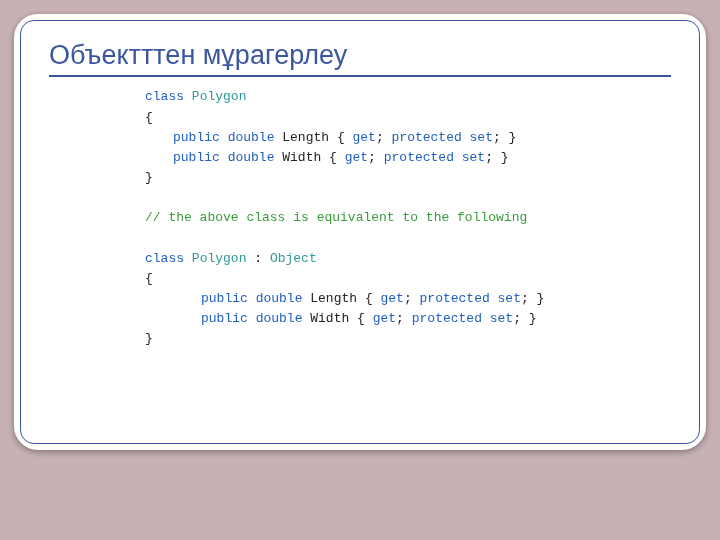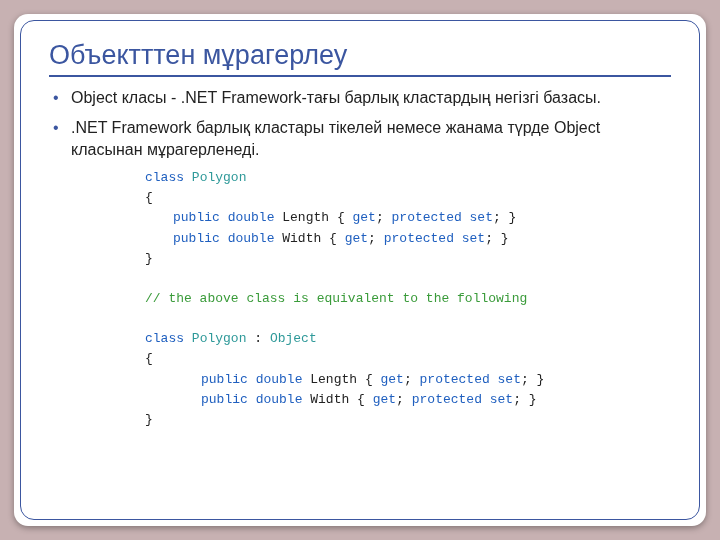--- a/index.html
+++ b/index.html
@@ -1,17 +1,17 @@
 <!DOCTYPE html>
 <html><head>
 <meta charset="utf-8">
 <style>
   html,body{margin:0;padding:0;width:720px;height:540px;background:#fff;font-family:Arial,"Helvetica Neue",Helvetica,sans-serif;overflow:hidden}
   .stage{position:relative;width:720px;height:540px;background:#c7b1b2}
-  .slide{position:absolute;left:14px;top:14px;width:692px;height:512px;background:#fff;border-radius:14px;box-shadow:0 2px 6px rgba(0,0,0,0.35)}
+  .slide{position:absolute;left:14px;top:14px;width:692px;height:436px;background:#fff;border-radius:24px;box-shadow:0 2px 6px rgba(0,0,0,0.35)}
   .inner{position:absolute;left:6px;top:6px;right:6px;bottom:6px;border:1.5px solid #3b56a0;border-radius:14px;padding:18px 28px 20px 28px;box-sizing:border-box}
   .title{color:#3b56a0;font-size:27px;font-weight:400;margin:0 0 4px 0;line-height:1.2}
   .hr{border:none;border-top:2px solid #3b56a0;margin:4px 0 10px 0}
   ul.bullets{margin:0;padding:0 0 0 18px;list-style:none}
   ul.bullets li{position:relative;font-size:16px;color:#222;line-height:1.35;margin-bottom:8px;padding-left:4px}
   ul.bullets li::before{content:"•";position:absolute;left:-14px;top:0;color:#3b56a0;font-size:16px}
   .codewrap{margin:0 auto 0 auto;width:430px;background:#fff}
   .code{font-family:Consolas,"Courier New",monospace;font-size:13px;line-height:1.55;color:#222;white-space:pre}
   .kw{color:#1f5fbf}
   .typ{color:#2e9999}
@@ -20,24 +20,20 @@
   .ind2{padding-left:56px;display:inline-block}
 </style>
 </head>
 <body>
 
 <div class="stage">
   <div class="slide">
     <div class="inner">
       <h1 class="title">Объектттен мұрагерлеу</h1>
       <hr class="hr">
-      <ul class="bullets">
-        <li>Object класы - .NET Framework-тағы барлық кластардың негізгі базасы.</li>
-        <li>.NET Framework барлық кластары тікелей немесе жанама түрде Object класынан мұрагерленеді.</li>
-      </ul>
 
       <div class="codewrap">
         <div class="code"><span class="kw">class</span> <span class="typ">Polygon</span>
 <span>{</span>
 <span class="ind1"><span class="kw">public</span> <span class="kw">double</span> <span>Length</span> <span>{</span> <span class="kw">get</span><span>;</span> <span class="kw">protected</span> <span class="kw">set</span><span>;</span> <span>}</span></span>
 <span class="ind1"><span class="kw">public</span> <span class="kw">double</span> <span>Width</span> <span>{</span> <span class="kw">get</span><span>;</span> <span class="kw">protected</span> <span class="kw">set</span><span>;</span> <span>}</span></span>
 <span>}</span>
 
 <span class="cmt">// the above class is equivalent to the following</span>
 

